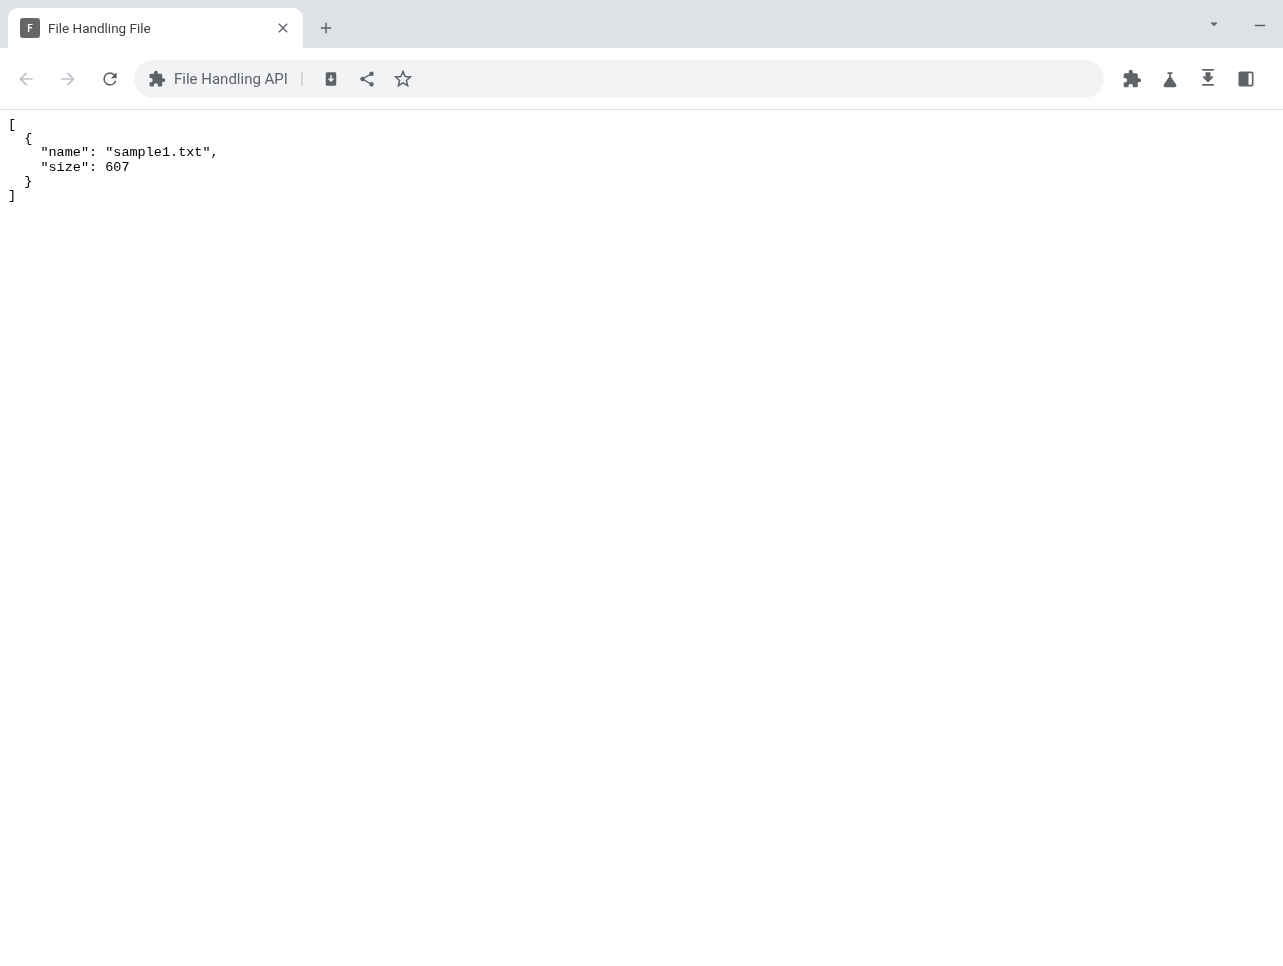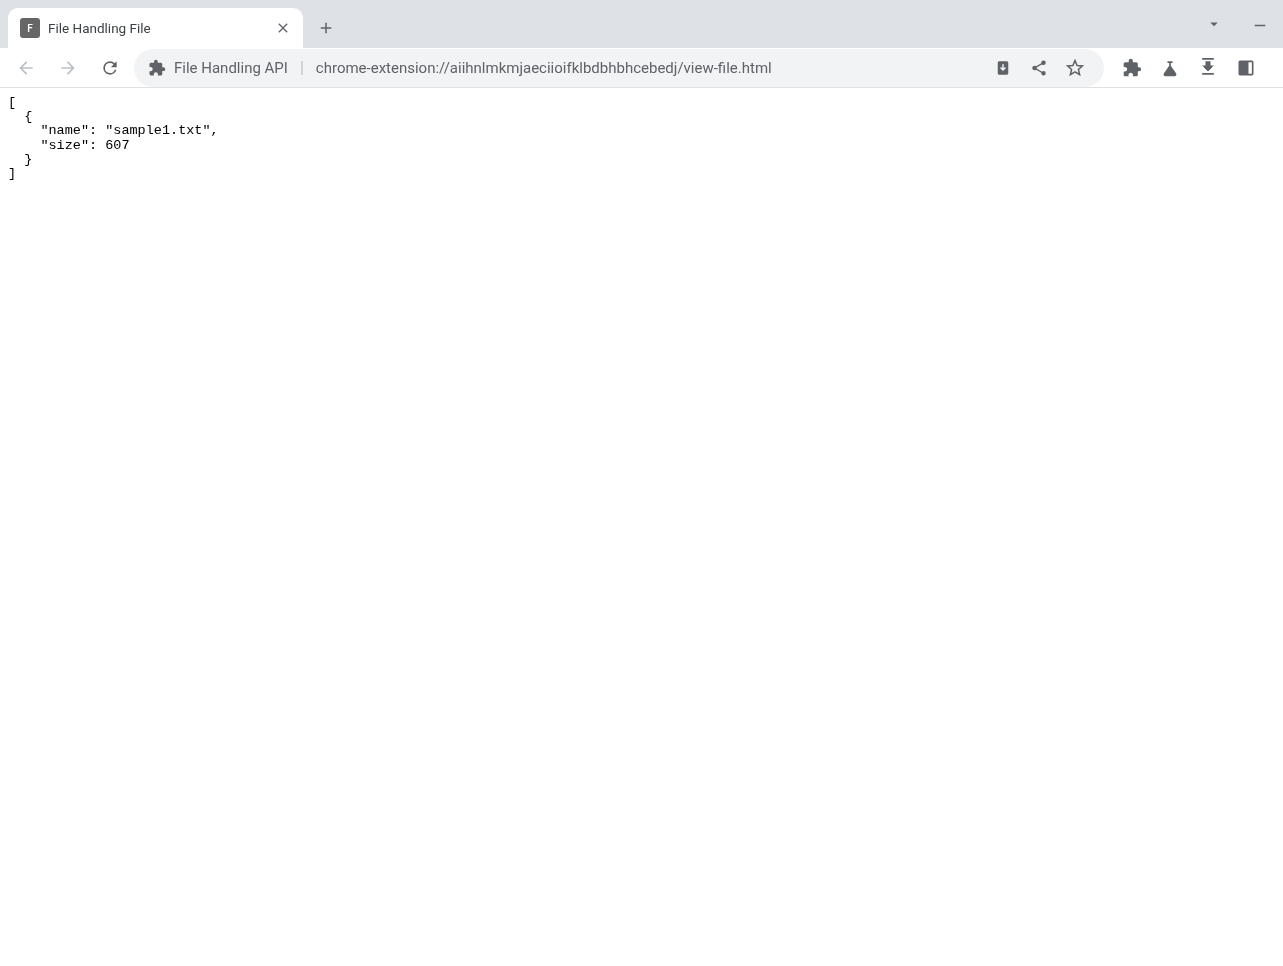--- a/index.html
+++ b/index.html
@@ -93,21 +93,21 @@
       height: 40px;
       display: flex;
       align-items: center;
       justify-content: center;
       color: #5f6368;
       cursor: pointer;
     }
 
     .toolbar {
       background: #ffffff;
-      height: 40px;
+      height: 62px;
       display: flex;
       align-items: center;
       padding: 0 8px;
       border-bottom: 1px solid #e0e0e0;
       gap: 6px;
     }
 
     .nav-btn {
       width: 36px;
       height: 36px;
@@ -252,21 +252,20 @@
   </div>
 
   <div class="omnibox">
     <div class="omnibox-identity">
       <svg viewBox="0 0 24 24">
           <path d="M20.5 11H19V7c0-1.1-.9-2-2-2h-4V3.5a2.5 2.5 0 0 0-5 0V5H4c-1.1 0-2 .9-2 2v3.8h1.5c1.49 0 2.7 1.21 2.7 2.7s-1.21 2.7-2.7 2.7H2V20c0 1.1.9 2 2 2h3.8v-1.5c0-1.49 1.21-2.7 2.7-2.7s2.7 1.21 2.7 2.7V22H17c1.1 0 2-.9 2-2v-4h1.5a2.5 2.5 0 0 0 0-5z"></path>
         </svg>
       <span>File Handling API</span>
     </div>
     <span class="omnibox-divider">|</span>
-    <span class="omnibox-url">chrome-extension://aiihnlmkmjaeciioifklbdbhbhcebedj/view-file.html</span>
     <div class="omnibox-actions">
       <div class="omnibox-action">
         <svg viewBox="0 0 24 24">
             <path d="M17 3H7c-1.1 0-2 .9-2 2v14c0 1.1.9 2 2 2h10c1.1 0 2-.9 2-2V5c0-1.1-.9-2-2-2zm-5 13-4-4 1.41-1.41L11 12.17V7h2v5.17l1.59-1.58L16 12l-4 4z"></path>
           </svg>
       </div>
       <div class="omnibox-action">
         <svg viewBox="0 0 24 24">
             <path d="M18 16.08c-.76 0-1.44.3-1.96.77L8.91 12.7a3 3 0 0 0 0-1.4l7.05-4.11c.54.5 1.25.81 2.04.81a3 3 0 1 0-3-3c0 .24.04.47.09.7L8.04 9.81A3 3 0 0 0 3 12a3 3 0 0 0 5.04 2.19l7.12 4.16c-.05.21-.08.43-.08.65a2.92 2.92 0 1 0 2.92-2.92z"></path>
           </svg>

